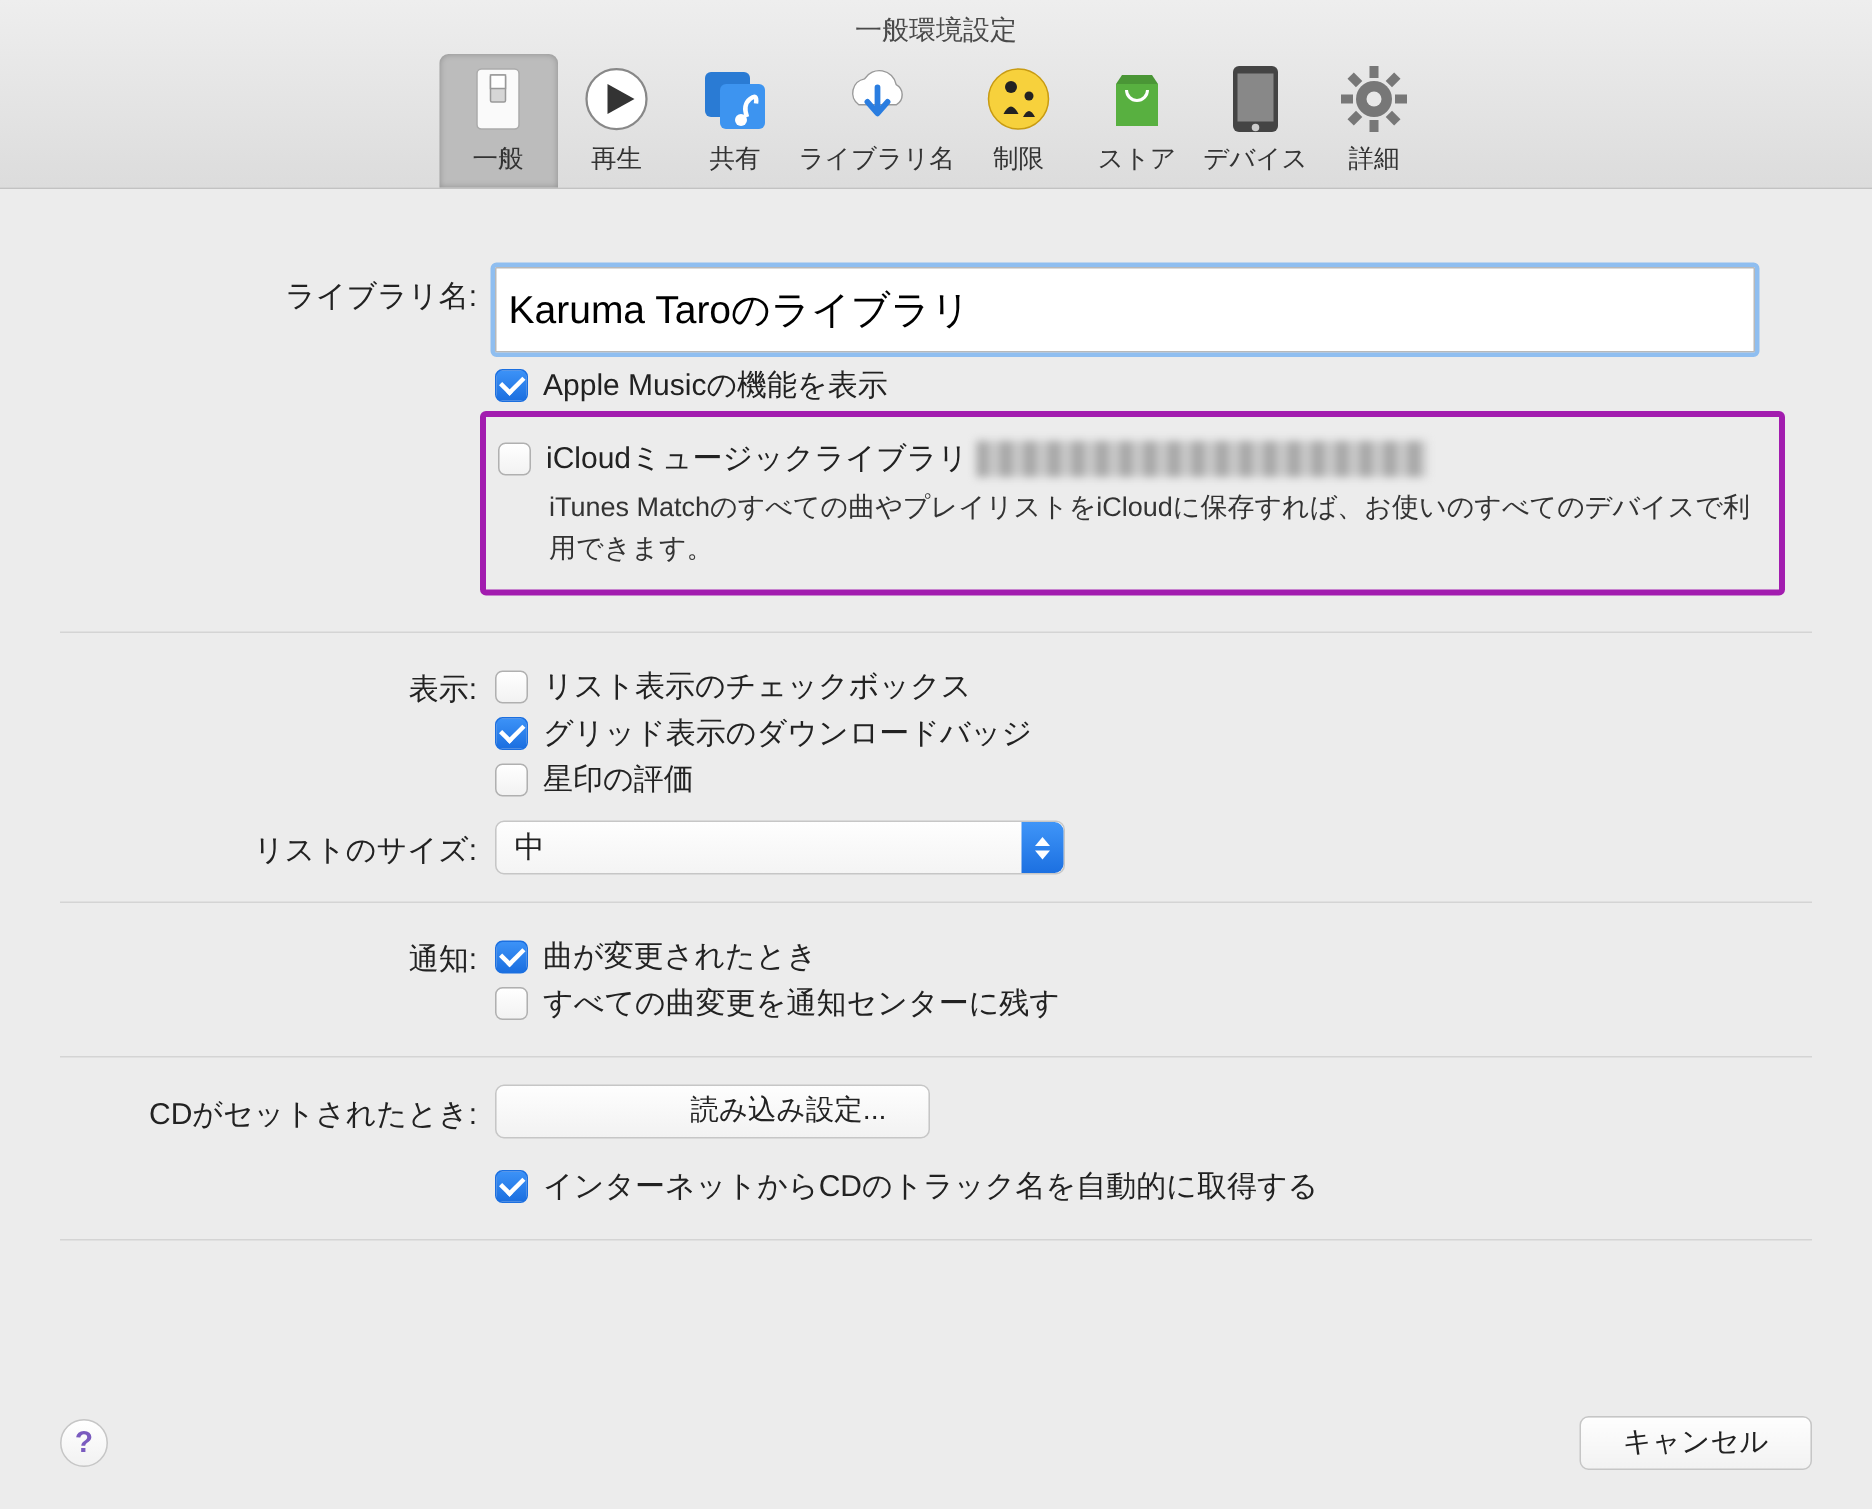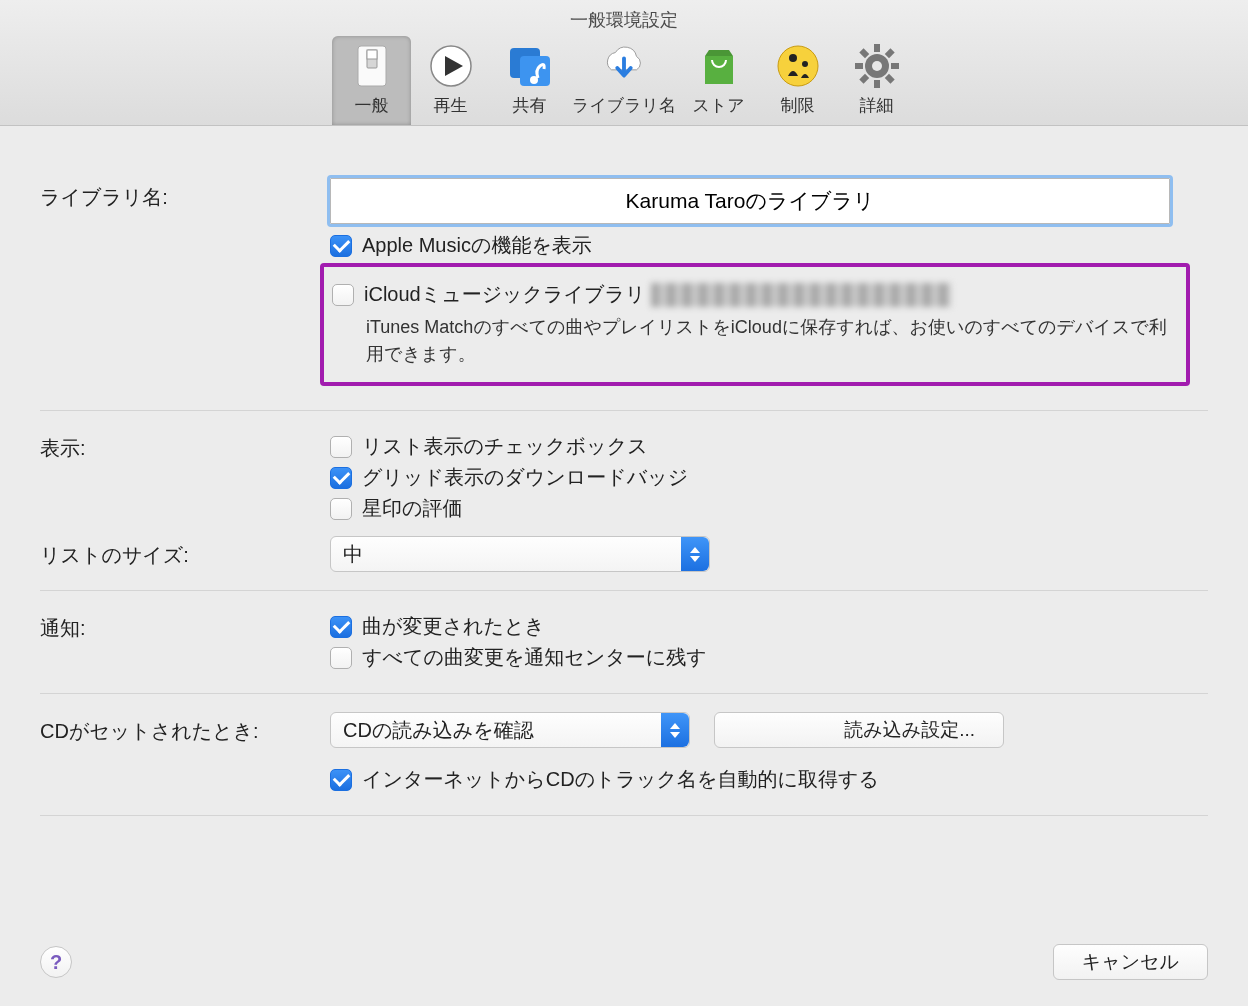--- a/index.html
+++ b/index.html
@@ -63,38 +63,38 @@
     padding: 28px 40px 0 40px;
     overflow: auto;
   }
   .row {
     display: flex;
     align-items: flex-start;
     margin-bottom: 4px;
   }
   .label {
     width: 290px;
+    text-align: right;
     padding-right: 12px;
     padding-top: 6px;
     font-size: 20px;
     color: #222;
   }
   .field {
     flex: 1;
   }
   .text-input {
     width: 840px;
-    height: 46px;
+    height: 57px;
     border: 1px solid #b8b8b8;
     background: #fff;
     padding: 4px 8px;
-    font-size: 21px;
+    font-size: 26px;
     outline: 3px solid #8fbef0;
     border-radius: 1px;
-    text-align: center;
   }
   .checkbox-row {
     display: flex;
     align-items: center;
     margin: 4px 0;
   }
   .checkbox {
     width: 22px;
     height: 22px;
     border-radius: 5px;
@@ -266,39 +266,49 @@
         <span class="icon">
           <svg width="50" height="44" viewBox="0 0 50 44">
             <path d="M12 26 a10 10 0 0 1 4 -18 a12 12 0 0 1 22 4 a8 8 0 0 1 0 14 z" fill="#fff" stroke="#999"></path>
             <path d="M25 14 v16 M18 24 l7 8 l7 -8" fill="none" stroke="#2a7de0" stroke-width="4" stroke-linecap="round" stroke-linejoin="round"></path>
           </svg>
         </span>
         <span>ライブラリ名</span>
       </div>
       <div class="tab">
         <span class="icon">
-          <svg width="40" height="44" viewBox="0 0 40 44">
-            <path d="M6 12 h28 v28 h-28 z" fill="#58b040"></path>
-            <path d="M6 12 l4 -6 h20 l4 6" fill="#4a9636"></path>
-            <path d="M13 16 a7 7 0 0 0 14 0" fill="none" stroke="#fff" stroke-width="2"></path>
-          </svg>
-        </span>
-        <span>ストア</span>
-      </div>
-      <div class="tab">
-        <span class="icon">
           <svg width="44" height="44" viewBox="0 0 44 44">
             <circle cx="22" cy="22" r="20" fill="#f7d13c" stroke="#c89b12" stroke-width="1"></circle>
             <circle cx="17" cy="14" r="4" fill="#222"></circle>
             <path d="M12 32 q5 -10 10 0" fill="#222"></path>
             <circle cx="29" cy="20" r="3" fill="#222"></circle>
             <path d="M25 34 q4 -8 8 0" fill="#222"></path>
           </svg>
         </span>
         <span>制限</span>
+      </div>
+      <div class="tab">
+        <span class="icon">
+          <svg width="40" height="44" viewBox="0 0 40 44">
+            <path d="M6 12 h28 v28 h-28 z" fill="#58b040"></path>
+            <path d="M6 12 l4 -6 h20 l4 6" fill="#4a9636"></path>
+            <path d="M13 16 a7 7 0 0 0 14 0" fill="none" stroke="#fff" stroke-width="2"></path>
+          </svg>
+        </span>
+        <span>ストア</span>
+      </div>
+      <div class="tab">
+        <span class="icon">
+          <svg width="34" height="48" viewBox="0 0 34 48">
+            <rect x="2" y="2" width="30" height="44" rx="4" fill="#444"></rect>
+            <rect x="5" y="7" width="24" height="32" fill="#888"></rect>
+            <circle cx="17" cy="43" r="2.5" fill="#ccc"></circle>
+          </svg>
+        </span>
+        <span>デバイス</span>
       </div>
       <div class="tab">
         <span class="icon">
           <svg width="46" height="46" viewBox="0 0 46 46">
             <g fill="#777">
               <circle cx="23" cy="23" r="12"></circle>
               <g transform="translate(23,23)">
                 <rect x="-3" y="-22" width="6" height="8"></rect>
                 <rect x="-3" y="14" width="6" height="8"></rect>
                 <rect x="-22" y="-3" width="8" height="6"></rect>
@@ -390,24 +400,20 @@
         </div>
       </div>
     </div>
 
     <hr class="divider">
 
     <div class="row">
       <div class="label">CDがセットされたとき:</div>
       <div class="field">
         <div style="display:flex; gap:24px; align-items:center">
-          <div class="select" style="min-width:360px">
-            <span>CDの読み込みを確認</span>
-            <span class="select-arrows"></span>
-          </div>
           <div class="button" style="min-width:290px">読み込み設定...</div>
         </div>
         <div class="checkbox-row" style="margin-top:18px">
           <span class="checkbox checked"></span>
           <span class="checkbox-label">インターネットからCDのトラック名を自動的に取得する</span>
         </div>
       </div>
     </div>
 
     <hr class="divider">

